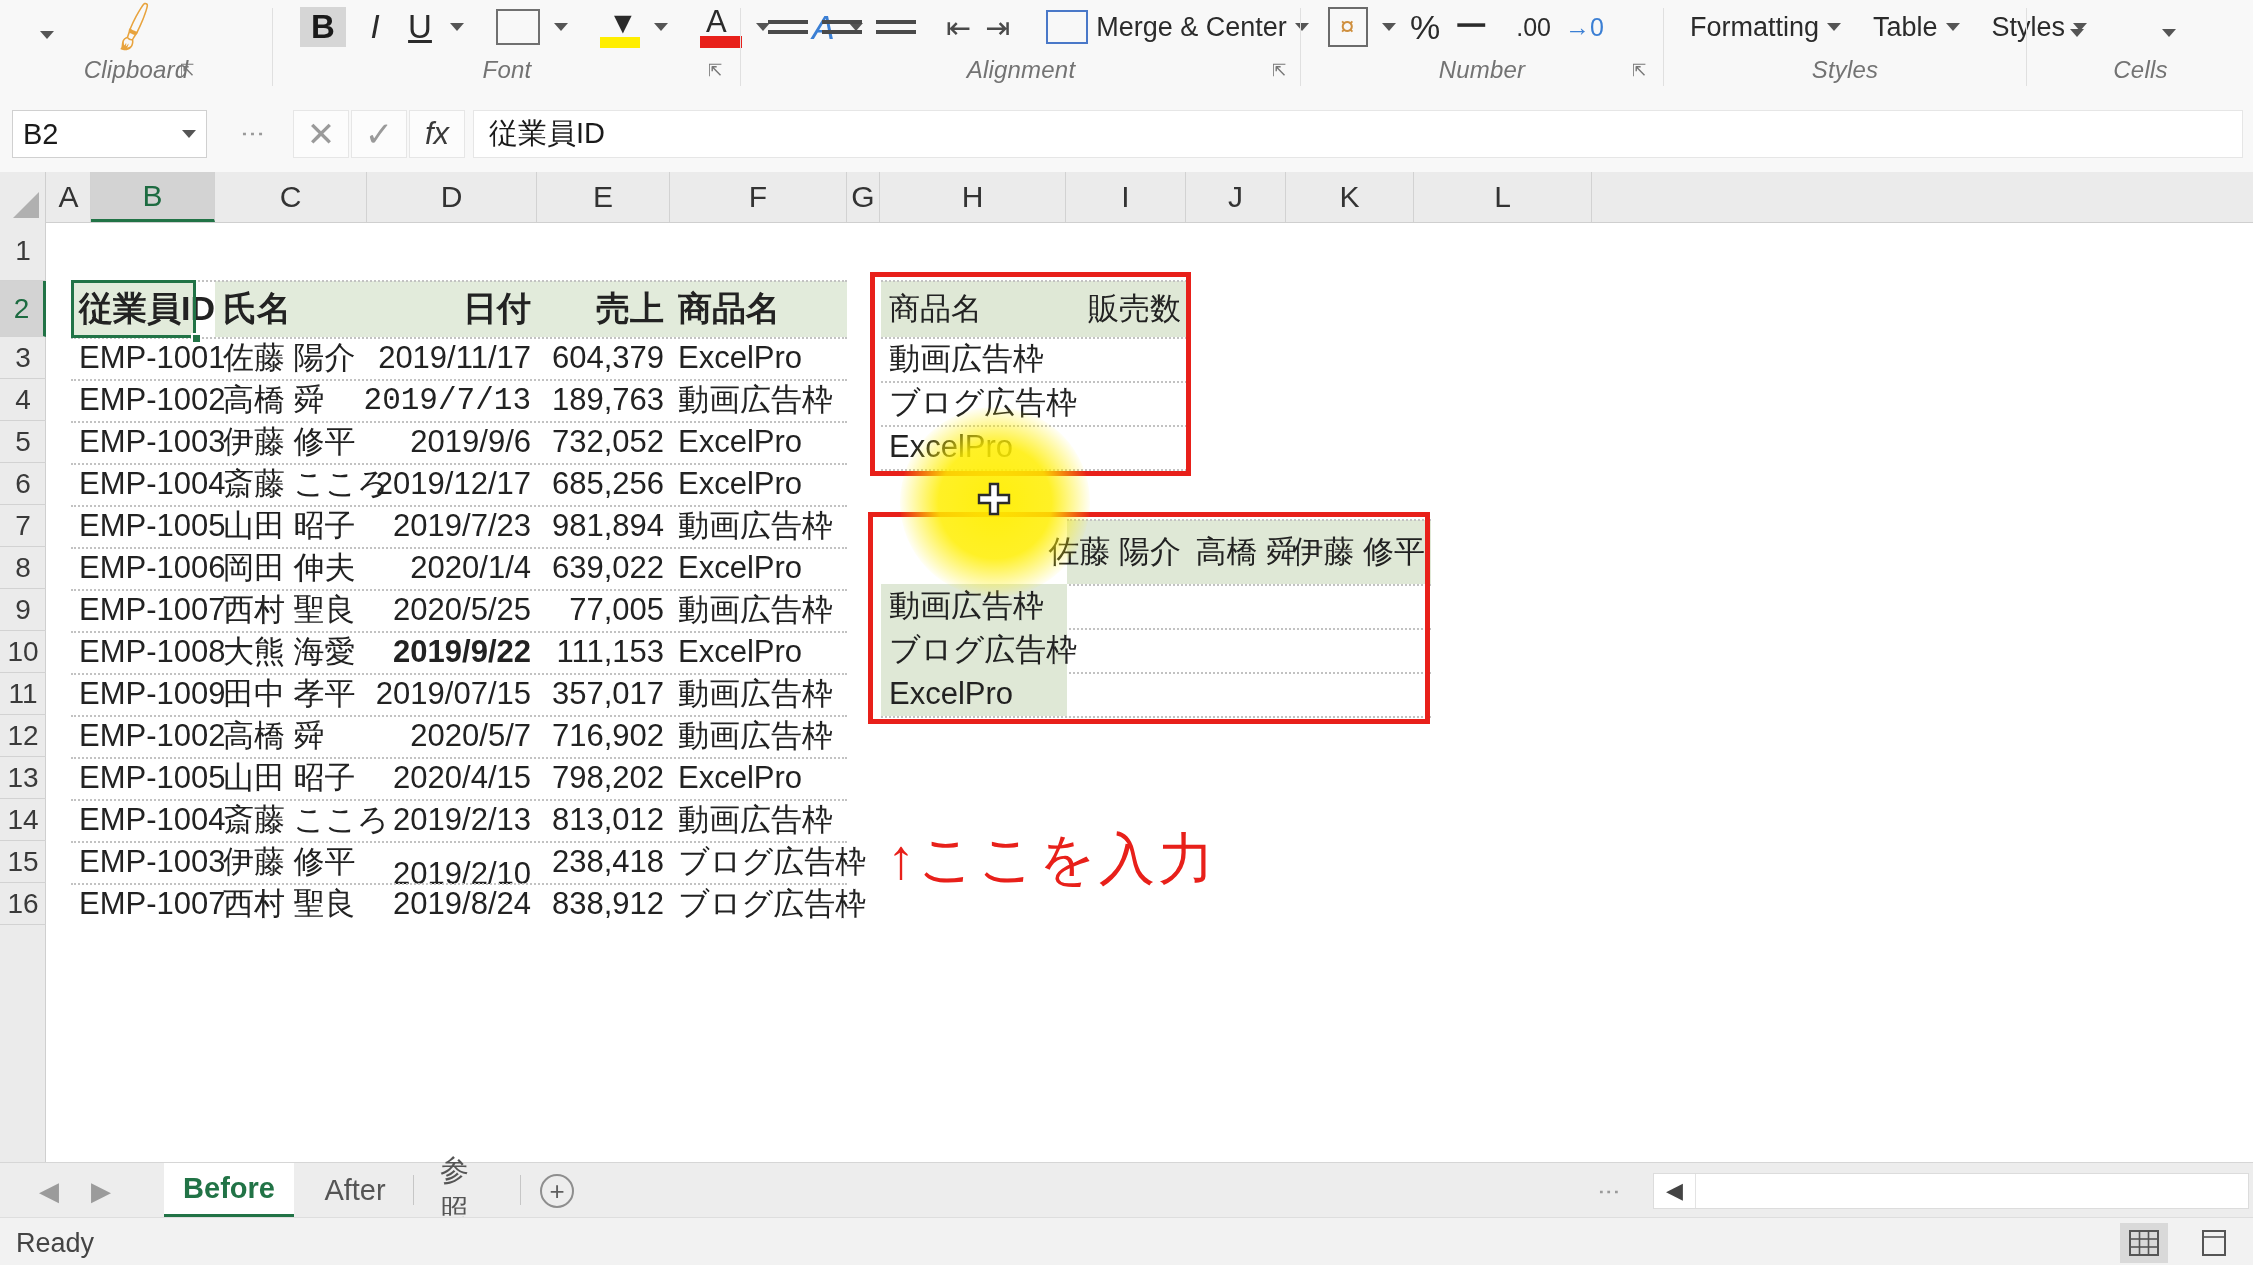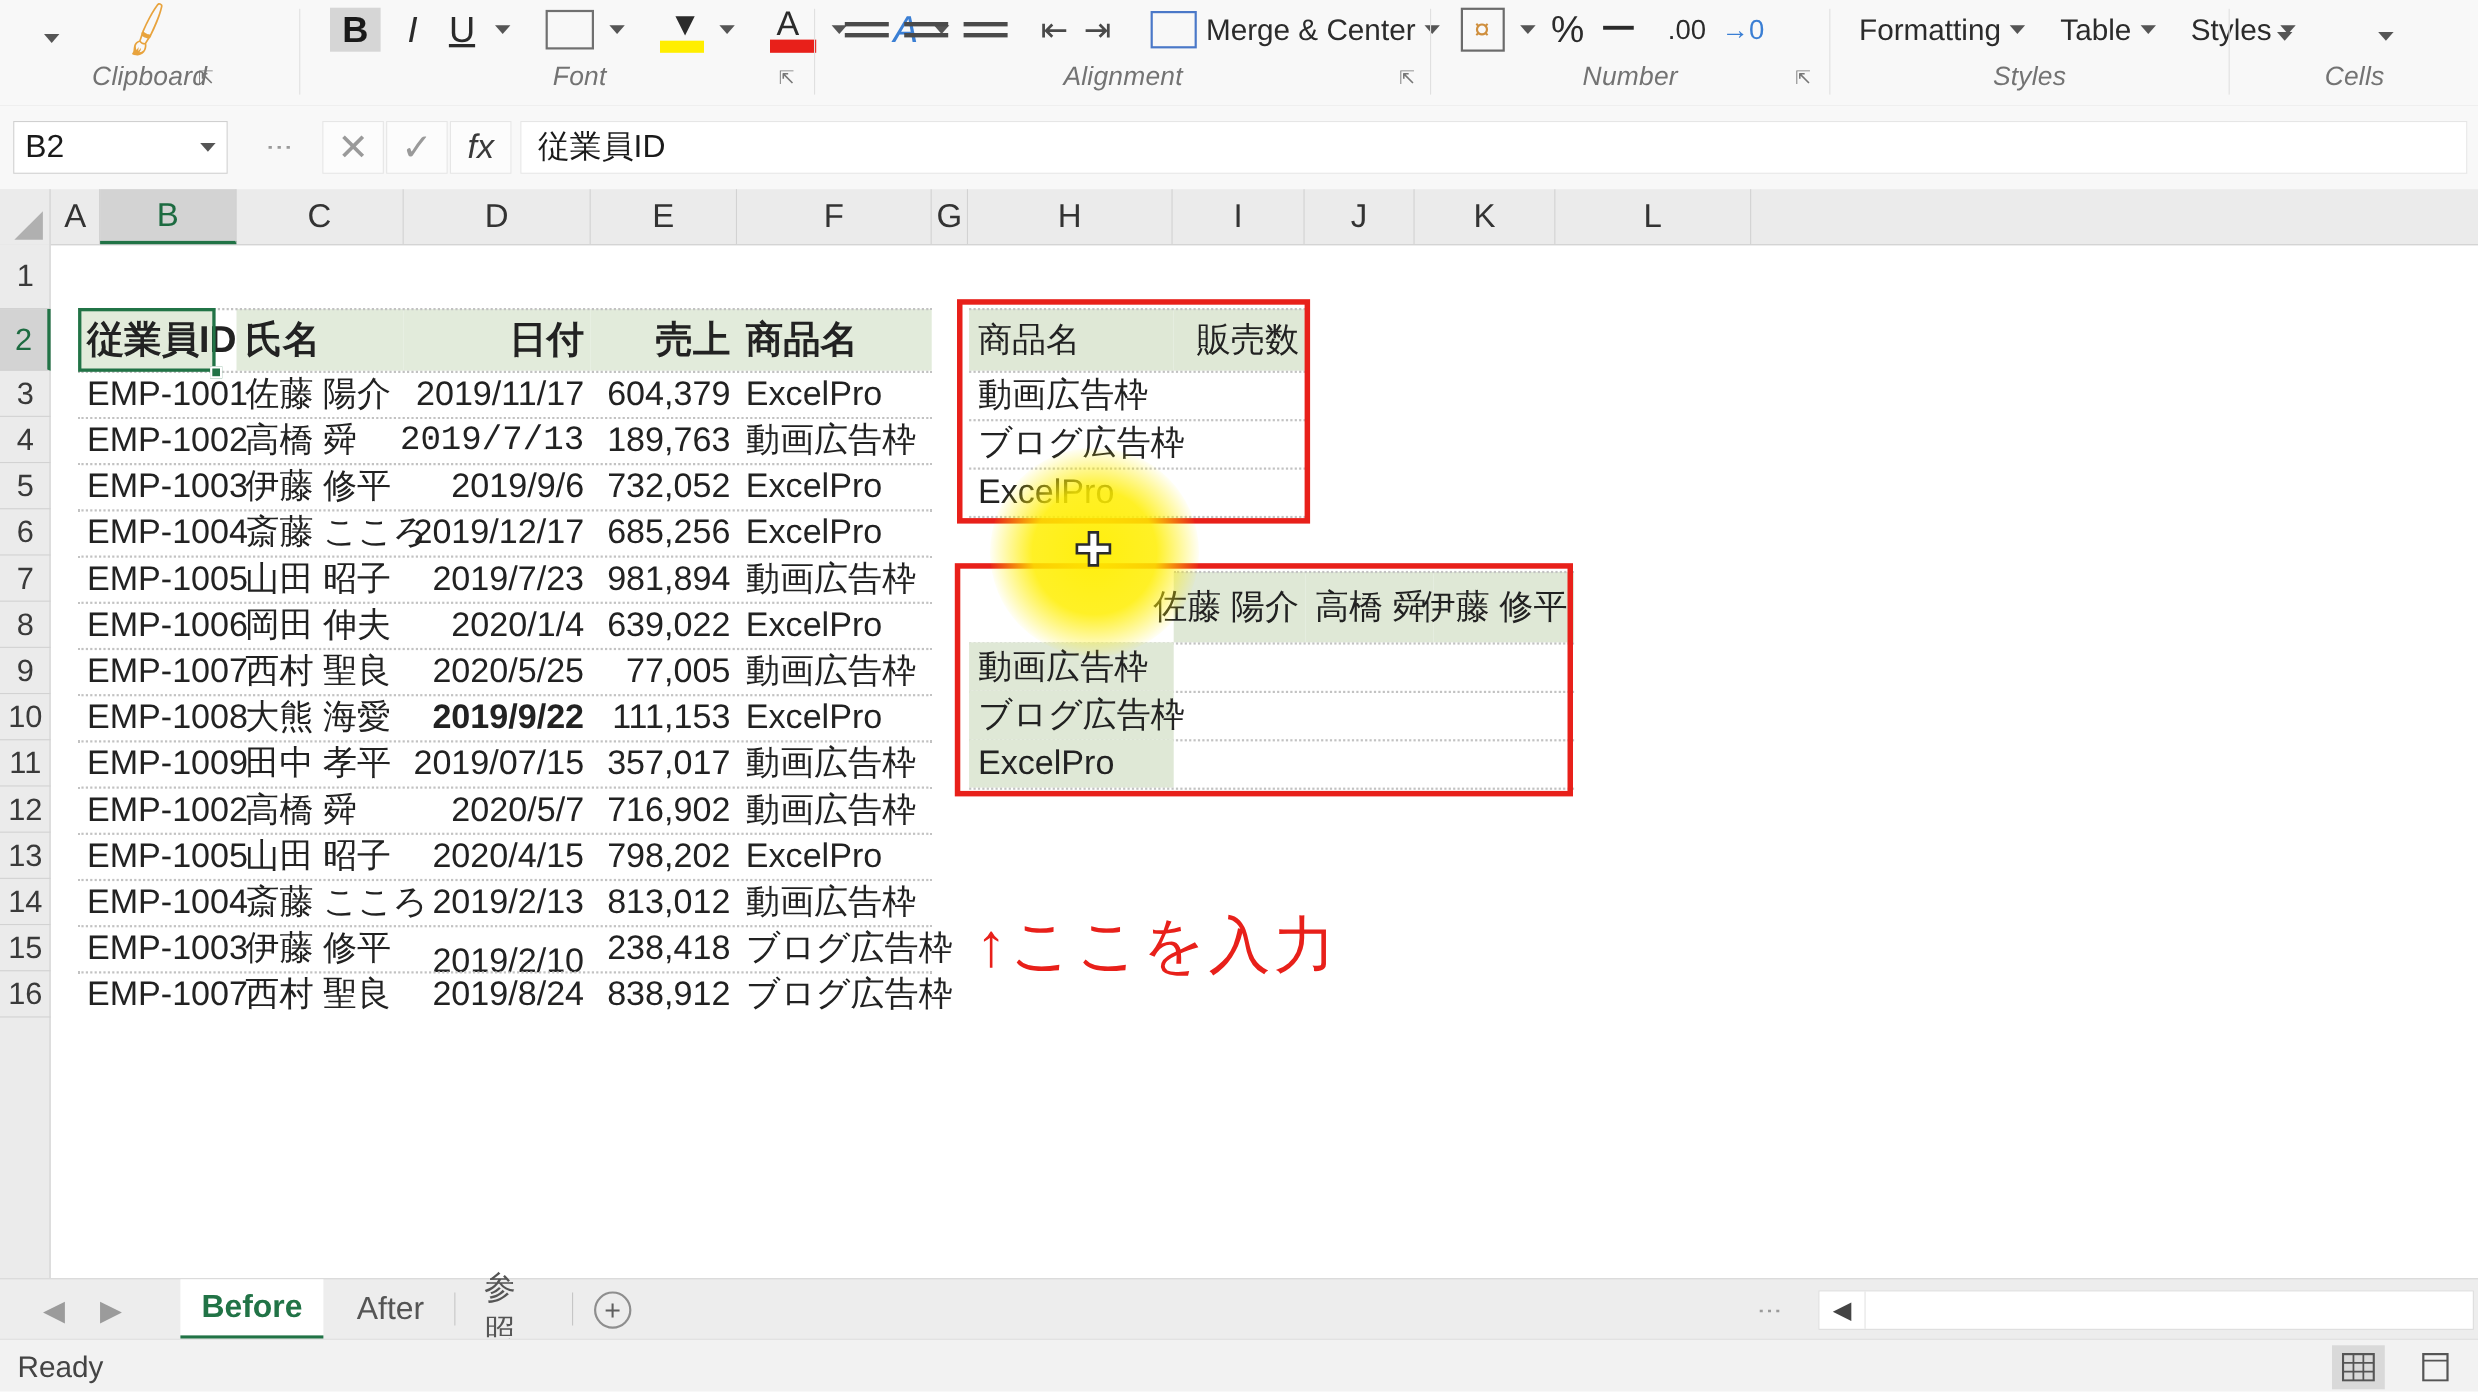--- a/index.html
+++ b/index.html
@@ -329,21 +329,21 @@
   <div class="rib-icons" style="left:2070px;">
     <span class="ic caret-dn" style="margin-top:12px;"></span>
     <span class="ic caret-dn" style="margin-top:12px;margin-left:64px;"></span>
   </div>
 
   <div class="rib-group" style="left:0; width:272px;">
     <div class="rib-group-label">Clipboard</div>
   </div>
   <span class="dialog-launcher" style="left:180px; top:62px;">⇱</span>
 
-  <div class="rib-group" style="left:274px; width:466px;padding-left:20px;">
+  <div class="rib-group" style="left:274px; width:466px;">
     <div class="rib-group-label">Font</div>
   </div>
   <span class="dialog-launcher" style="left:708px; top:62px;">⇱</span>
 
   <div class="rib-group" style="left:742px; width:558px;">
     <div class="rib-group-label">Alignment</div>
   </div>
   <span class="dialog-launcher" style="left:1272px; top:62px;">⇱</span>
 
   <div class="rib-group" style="left:1302px; width:360px;">

